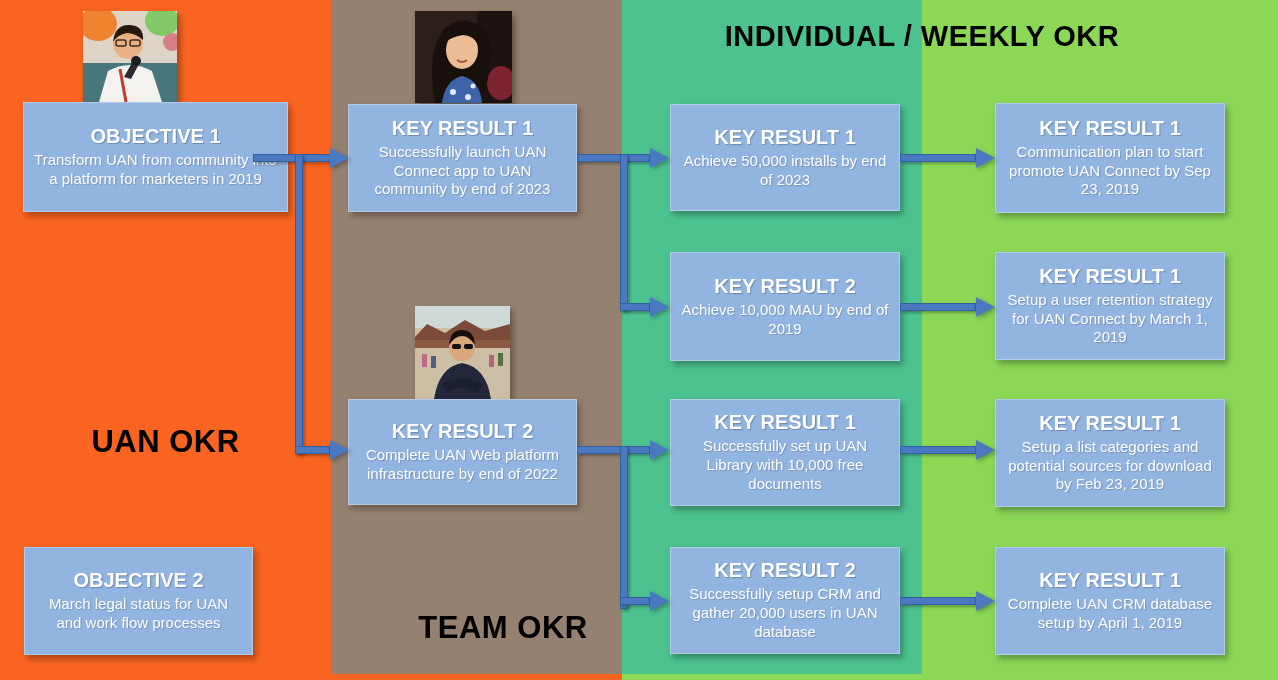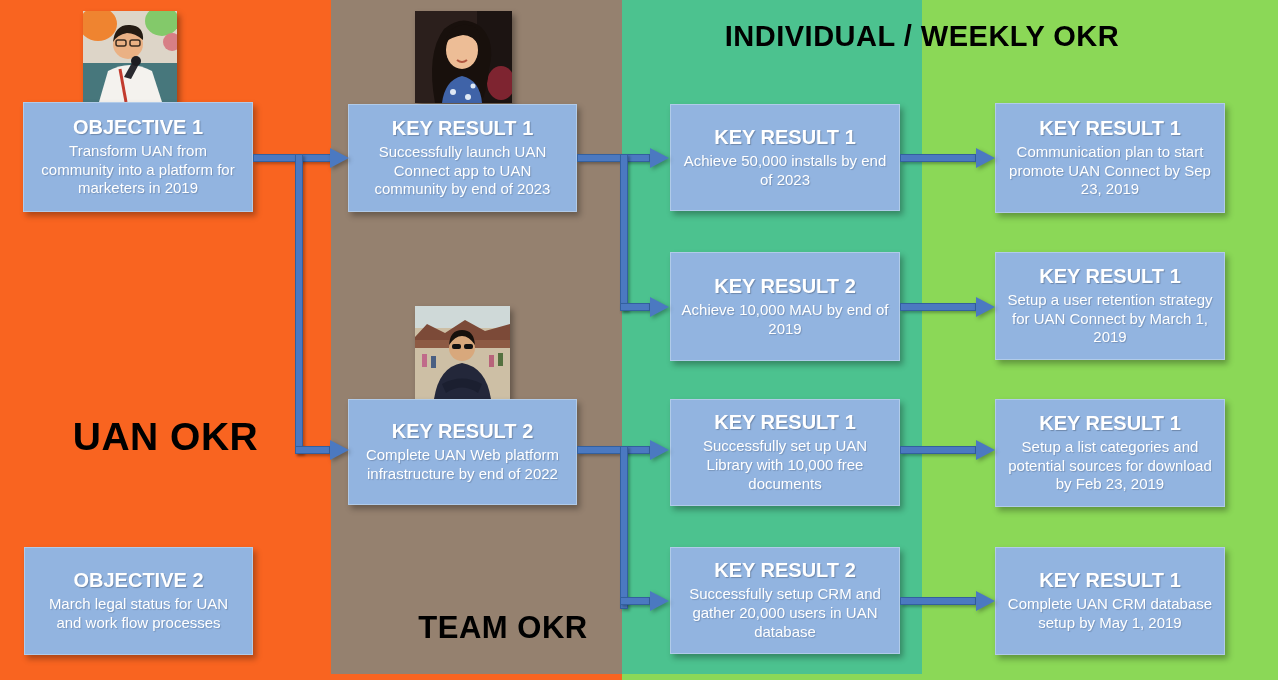--- a/index.html
+++ b/index.html
@@ -10,36 +10,36 @@
   
   .bg{position:absolute;top:0;}
   #bg-orange{left:0;width:622px;height:680px;background:#F96420;}
   #bg-green{left:622px;width:656px;height:680px;background:#8BD857;}
   #col-brown{left:331px;width:291px;height:674px;background:#95816F;}
   #col-teal{left:622px;width:300px;height:674px;background:#4CC28F;}
 
   
   .section-label{position:absolute;font-weight:bold;color:#000;text-align:center;letter-spacing:0.5px;}
   #main-title{left:622px;width:600px;top:20px;font-size:29px;}
-  #uan-label{left:0;width:331px;top:415px;font-size:39px;}
+  #uan-label{left:0;width:331px;top:424px;font-size:31px;}
   #team-label{left:331px;width:344px;top:610px;font-size:31px;}
 
   
   .okr-box{
     position:absolute;background:#92B4E0;color:#fff;text-align:center;
     display:flex;flex-direction:column;justify-content:center;
     padding:6px 10px;box-sizing:border-box;
     border:1px solid rgba(215,230,245,0.45);
     box-shadow:3px 4px 6px rgba(0,0,0,0.30);
   }
   .box-title{font-weight:bold;font-size:20px;margin-bottom:3px;
     text-shadow:1px 1px 1px rgba(80,100,130,0.55);}
   .box-body{font-size:15px;line-height:1.26;text-shadow:1px 1px 1px rgba(80,100,130,0.4);}
 
-  #box-obj1{left:23px;top:102px;width:230px;height:110px;}
+  #box-obj1{left:23px;top:102px;width:265px;height:110px;}
   #box-obj2{left:24px;top:547px;width:229px;height:108px;}
   #box-team1{left:348px;top:104px;width:229px;height:108px;}
   #box-team2{left:348px;top:399px;width:229px;height:106px;}
   #box-ind1{left:670px;top:104px;width:230px;height:107px;}
   #box-ind2{left:670px;top:252px;width:230px;height:109px;}
   #box-ind3{left:670px;top:399px;width:230px;height:107px;}
   #box-ind4{left:670px;top:547px;width:230px;height:107px;}
   #box-wk1{left:995px;top:103px;width:230px;height:110px;}
   #box-wk2{left:995px;top:252px;width:230px;height:108px;}
   #box-wk3{left:995px;top:399px;width:230px;height:108px;}
@@ -171,21 +171,21 @@
   <div class="okr-box" id="box-wk2">
     <div class="box-title">KEY RESULT 1</div>
     <div class="box-body">Setup a user retention strategy for UAN Connect by March 1, 2019</div>
   </div>
   <div class="okr-box" id="box-wk3">
     <div class="box-title">KEY RESULT 1</div>
     <div class="box-body">Setup a list categories and potential sources for download by Feb 23, 2019</div>
   </div>
   <div class="okr-box" id="box-wk4">
     <div class="box-title">KEY RESULT 1</div>
-    <div class="box-body">Complete UAN CRM database setup by May 1, 2019</div>
+    <div class="box-body">Complete UAN CRM database setup by April 1, 2019</div>
   </div>
 
   <div class="hl" style="left:253px;top:154px;width:76px;"></div>
   <div class="ah" style="left:330px;top:148px;"></div>
   <div class="vl" style="left:295px;top:154px;height:298px;"></div>
   <div class="hl" style="left:295px;top:446px;width:33px;"></div>
   <div class="ah" style="left:330px;top:440px;"></div>
 
   <div class="hl" style="left:577px;top:154px;width:71px;"></div>
   <div class="ah" style="left:650px;top:148px;"></div>

